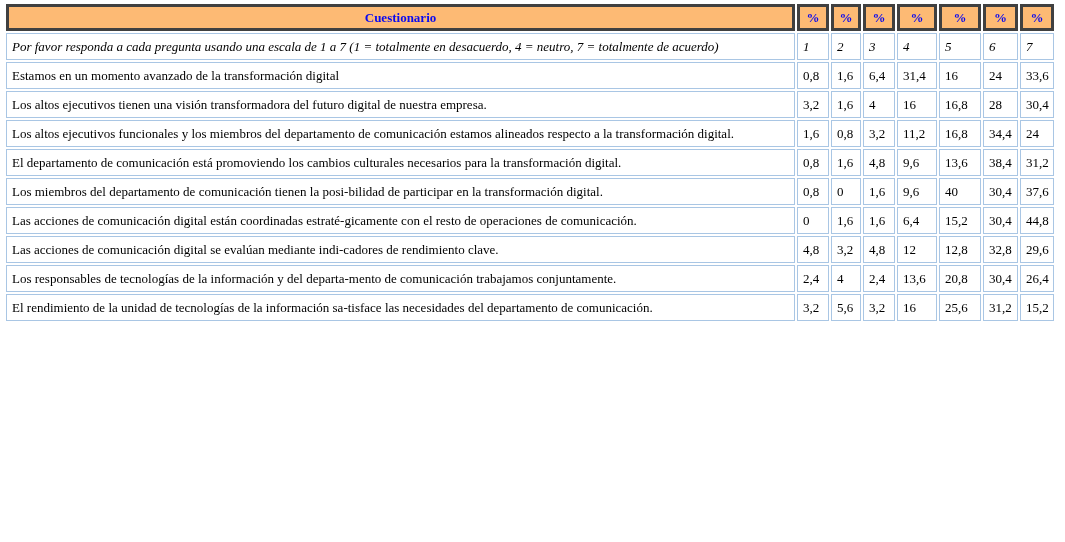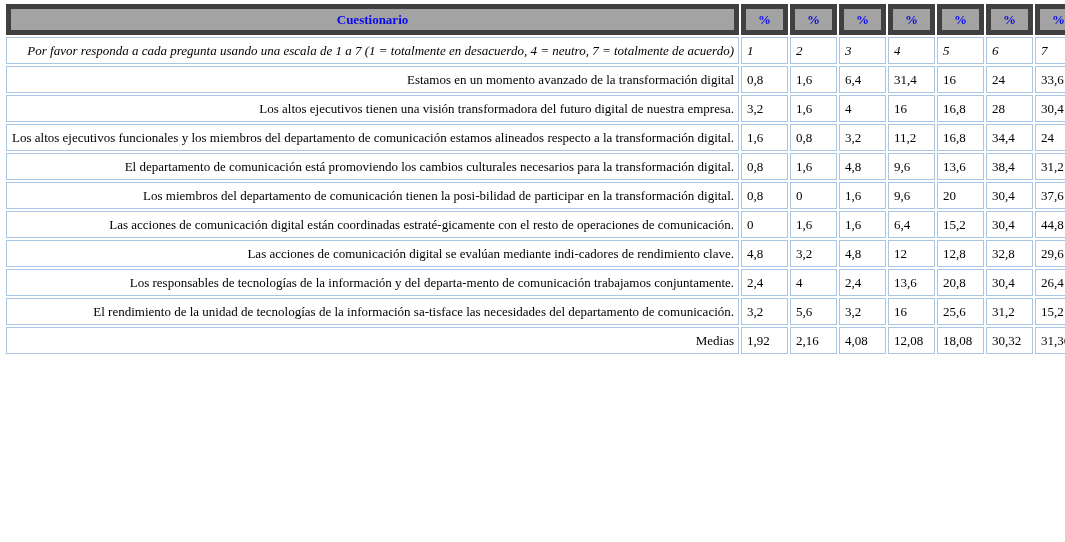--- a/index.html
+++ b/index.html
@@ -17,33 +17,33 @@
     margin: 2px 0 0 4px;
   }
   td {
     font-size: 13px;
     line-height: 15px;
     vertical-align: middle;
     white-space: nowrap;
     padding: 5px 4px 5px 5px;
   }
   td.hq, td.hp {
-    background: #a3a3a3;
-    border: 5px solid #404040;
+    background: #fdba74;
+    border: 3px solid #404040;
     color: #0a0af0;
     font-weight: bold;
     text-align: center;
-    padding: 3px 12px;
+    padding: 3px 5px;
   }
   td.q, td.v {
     border: 1px solid #a9c6e4;
     background: #ffffff;
     color: #000000;
   }
-  td.q { width: 778px; text-align: right; }
+  td.q { width: 778px; }
   tr.scale td { font-style: italic; }
   col.c1 { width: 32px; }
   col.c2 { width: 30px; }
   col.c3 { width: 32px; }
   col.c4 { width: 40px; }
   col.c5 { width: 42px; }
   col.c6 { width: 35px; }
   col.c7 { width: 34px; }
 </style>
 </head>
@@ -127,21 +127,21 @@
     <td class="v">38,4</td>
     <td class="v">31,2</td>
   </tr>
 
   <tr>
     <td class="q">Los miembros del departamento de comunicación tienen la posi-bilidad de participar en la transformación digital.</td>
     <td class="v">0,8</td>
     <td class="v">0</td>
     <td class="v">1,6</td>
     <td class="v">9,6</td>
-    <td class="v">20</td>
+    <td class="v">40</td>
     <td class="v">30,4</td>
     <td class="v">37,6</td>
   </tr>
 
   <tr>
     <td class="q">Las acciones de comunicación digital están coordinadas estraté-gicamente con el resto de operaciones de comunicación.</td>
     <td class="v">0</td>
     <td class="v">1,6</td>
     <td class="v">1,6</td>
     <td class="v">6,4</td>
@@ -177,24 +177,14 @@
     <td class="q">El rendimiento de la unidad de tecnologías de la información sa-tisface las necesidades del departamento de comunicación.</td>
     <td class="v">3,2</td>
     <td class="v">5,6</td>
     <td class="v">3,2</td>
     <td class="v">16</td>
     <td class="v">25,6</td>
     <td class="v">31,2</td>
     <td class="v">15,2</td>
   </tr>
 
-  <tr>
-    <td class="q">Medias</td>
-    <td class="v">1,92</td>
-    <td class="v">2,16</td>
-    <td class="v">4,08</td>
-    <td class="v">12,08</td>
-    <td class="v">18,08</td>
-    <td class="v">30,32</td>
-    <td class="v">31,36</td>
-  </tr>
 </tbody>
   </table>
 
 </body></html>

